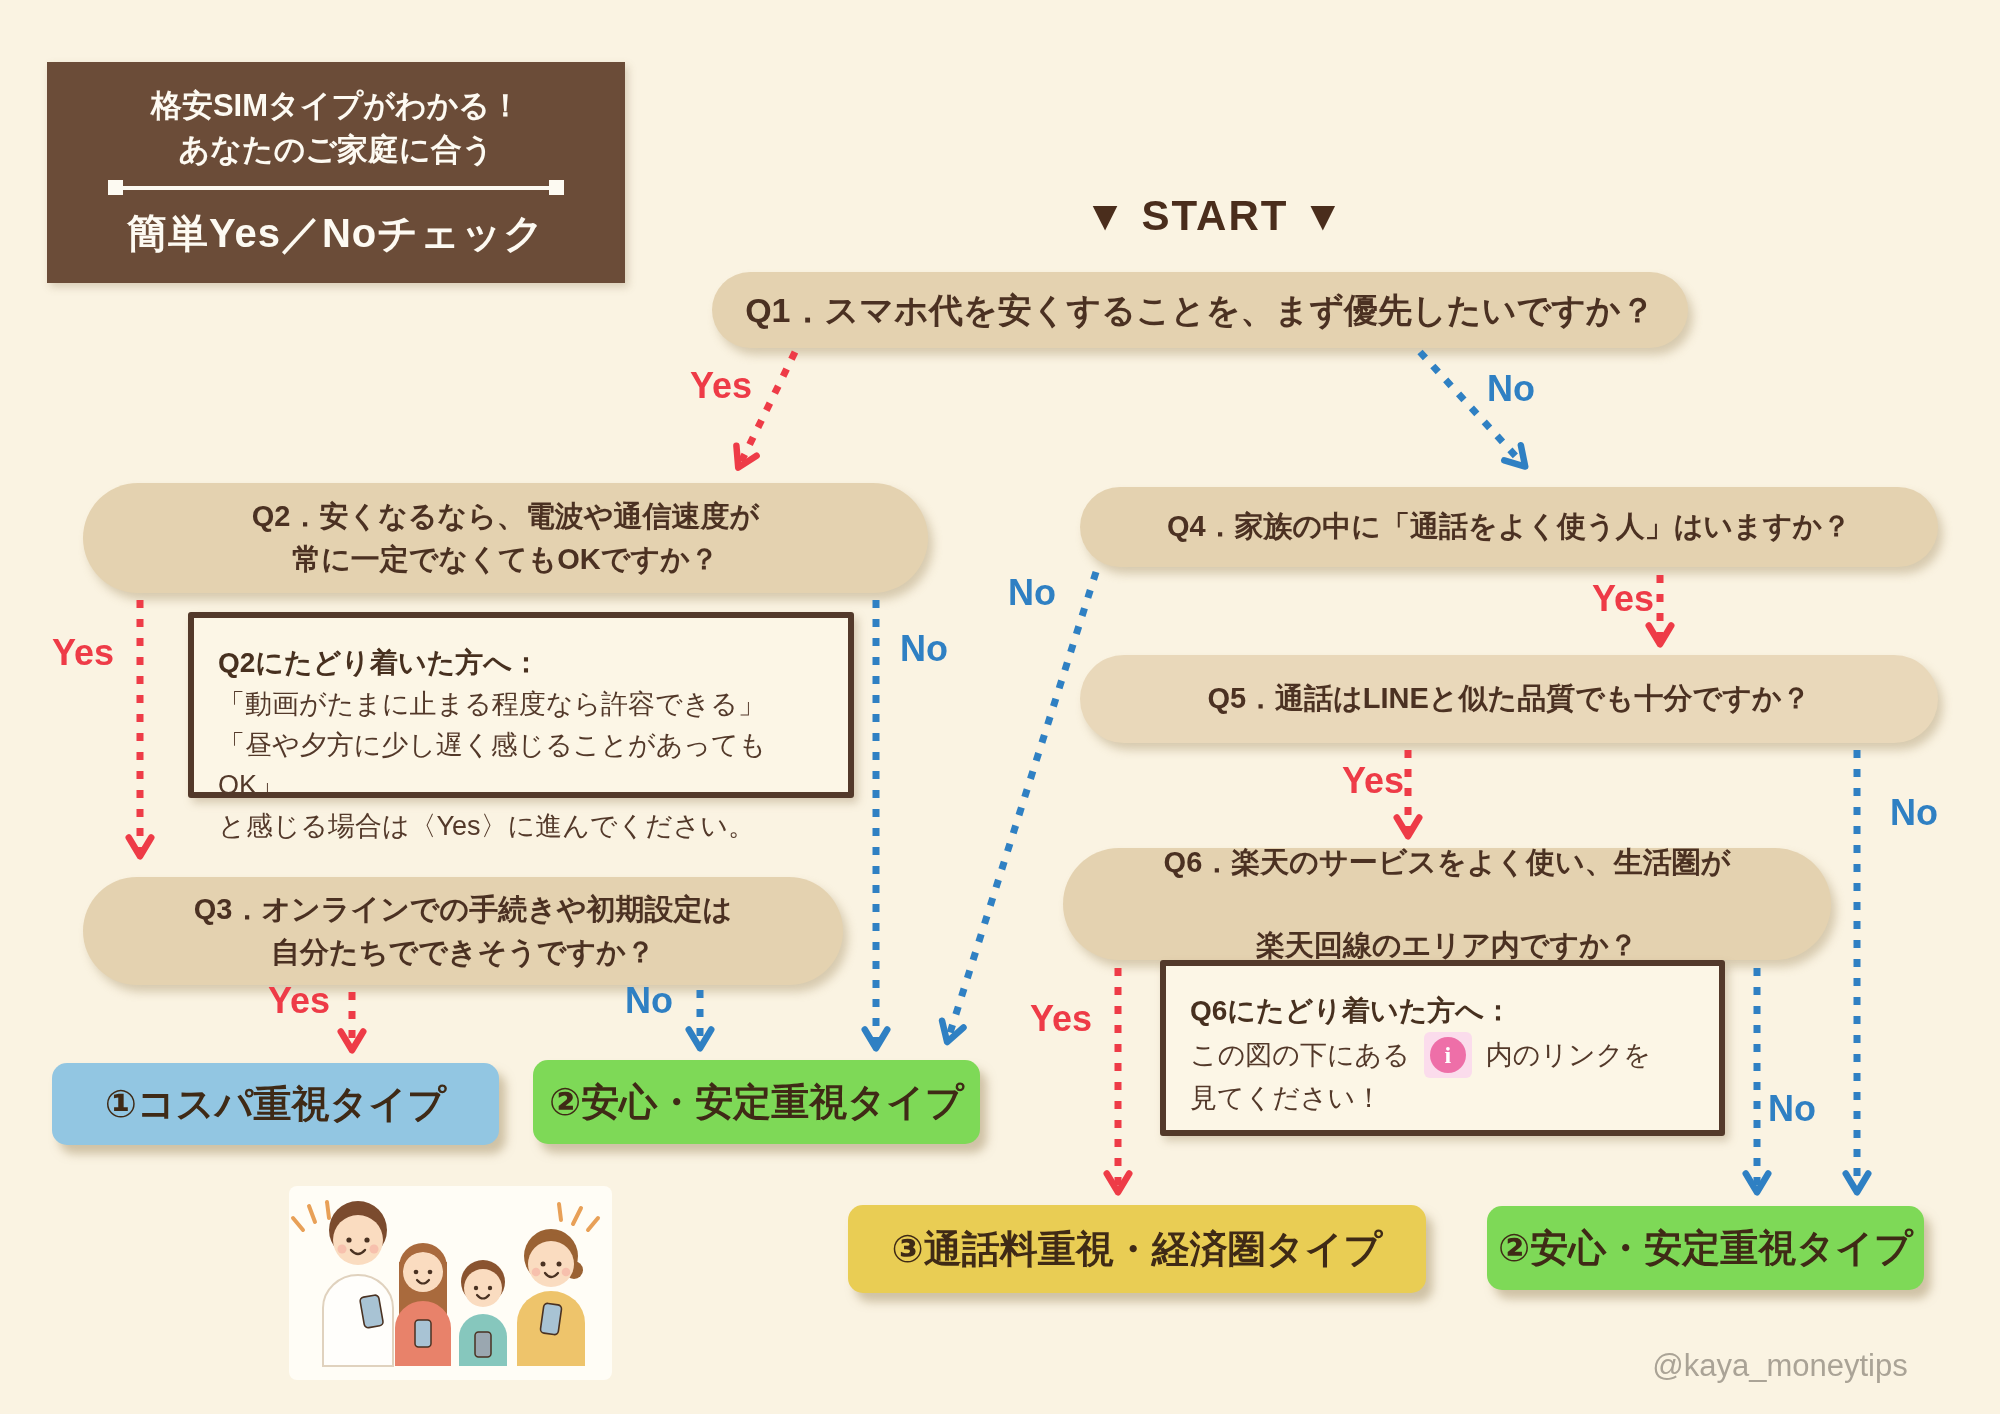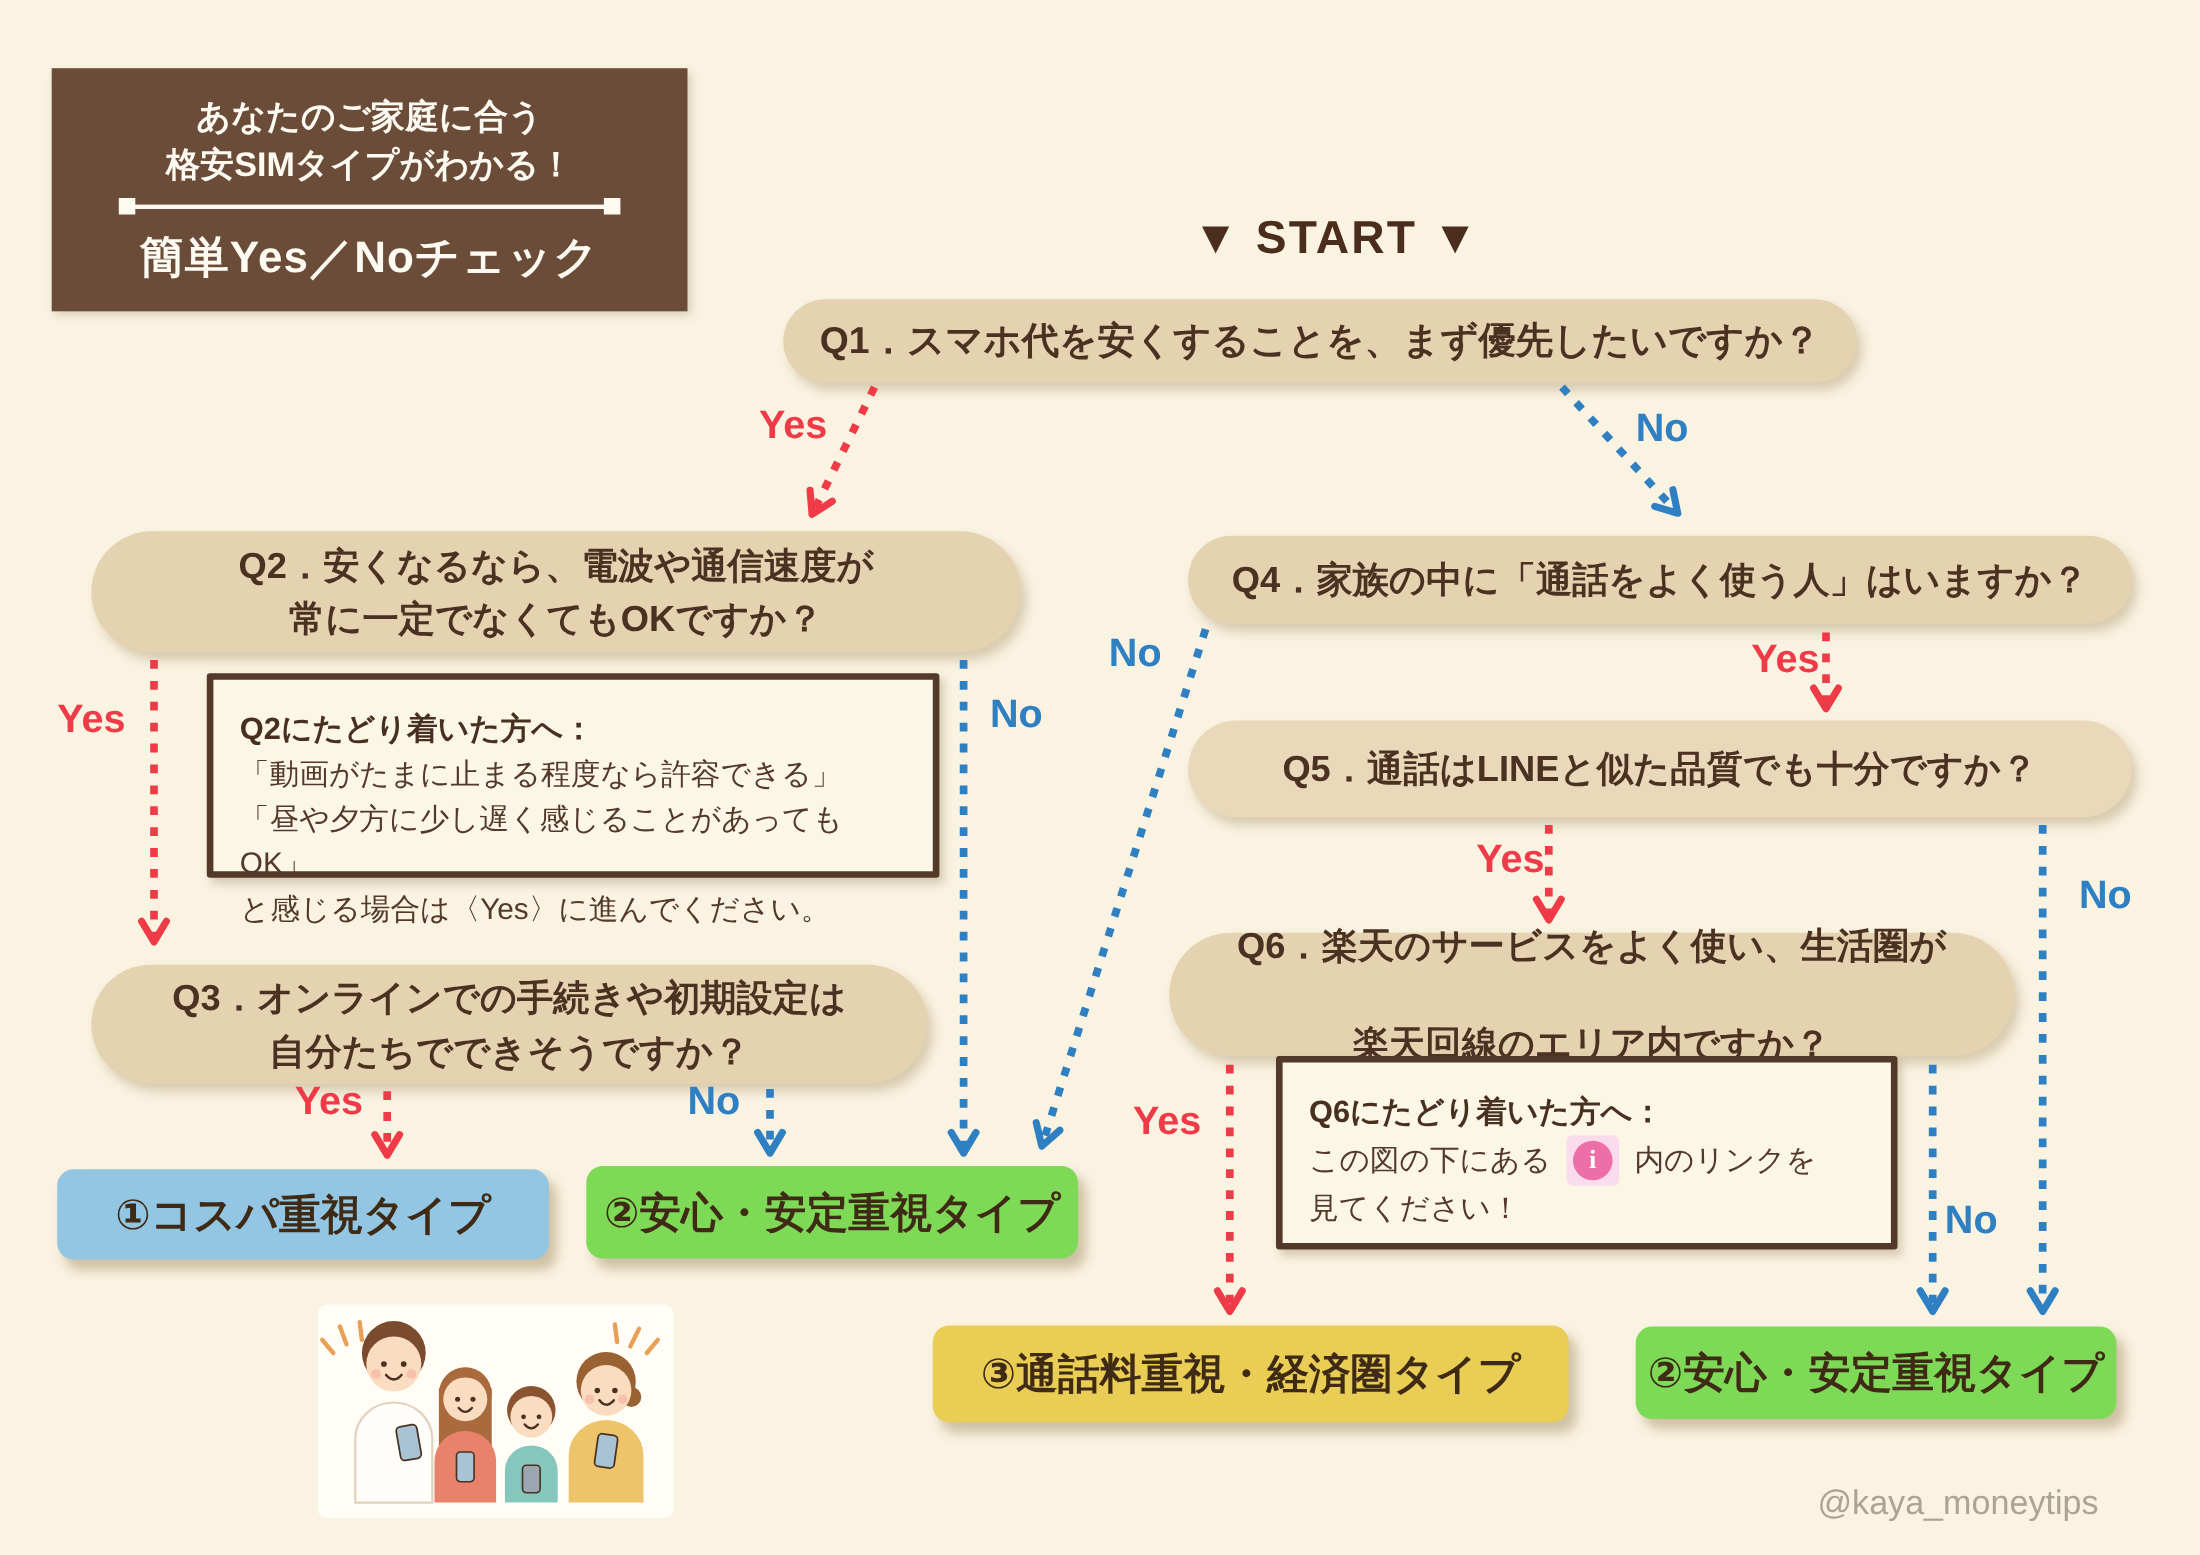--- a/index.html
+++ b/index.html
@@ -25,21 +25,21 @@
   .start-label{
     position:absolute;left:915px;top:192px;width:600px;text-align:center;
     font-size:42px;font-weight:700;color:#4a2d1c;letter-spacing:2px;
   }
   
   .pill{
     position:absolute;background:#e4d2b0;color:#4b3122;font-weight:700;
     display:flex;flex-direction:column;justify-content:center;align-items:center;text-align:center;
     box-shadow:5px 7px 10px rgba(173,152,112,.45);
   }
-  .pill .q-line{font-size:33px;line-height:1.5;}
+  .pill .q-line{font-size:29px;line-height:1.5;}
   #q1{left:712px;top:272px;width:976px;height:76px;border-radius:38px;}
   #q1 .q-line{font-size:34px;}
   #q2{left:83px;top:483px;width:845px;height:110px;border-radius:55px;}
   #q3{left:83px;top:877px;width:760px;height:108px;border-radius:54px;}
   #q4{left:1080px;top:487px;width:858px;height:80px;border-radius:40px;}
   #q5{left:1080px;top:655px;width:858px;height:88px;border-radius:44px;background:#e9d8ba;}
   #q6{left:1063px;top:848px;width:768px;height:112px;border-radius:56px;gap:40px;}
   
   .note-box{
     position:absolute;background:#fcf6e6;border:6px solid #53392a;border-radius:3px;
@@ -92,22 +92,22 @@
     font-size:31px;color:#aaa396;
   }
   .illustration{position:absolute;left:283px;top:1170px;width:335px;height:220px;}
 </style>
 </head>
 <body>
 
 <div class="canvas">
 
   <div class="header-card">
+    <div class="h-line">格安SIMタイプがわかる！</div>
     <div class="h-line">あなたのご家庭に合う</div>
-    <div class="h-line">格安SIMタイプがわかる！</div>
     <div class="header-divider"></div>
     <div class="h-sub">簡単Yes／Noチェック</div>
   </div>
 
   <div class="start-label">▼ START ▼</div>
 
   <div class="pill" id="q1">
     <div class="q-line">Q1．スマホ代を安くすることを、まず優先したいですか？</div>
   </div>
   <div class="pill" id="q2">

